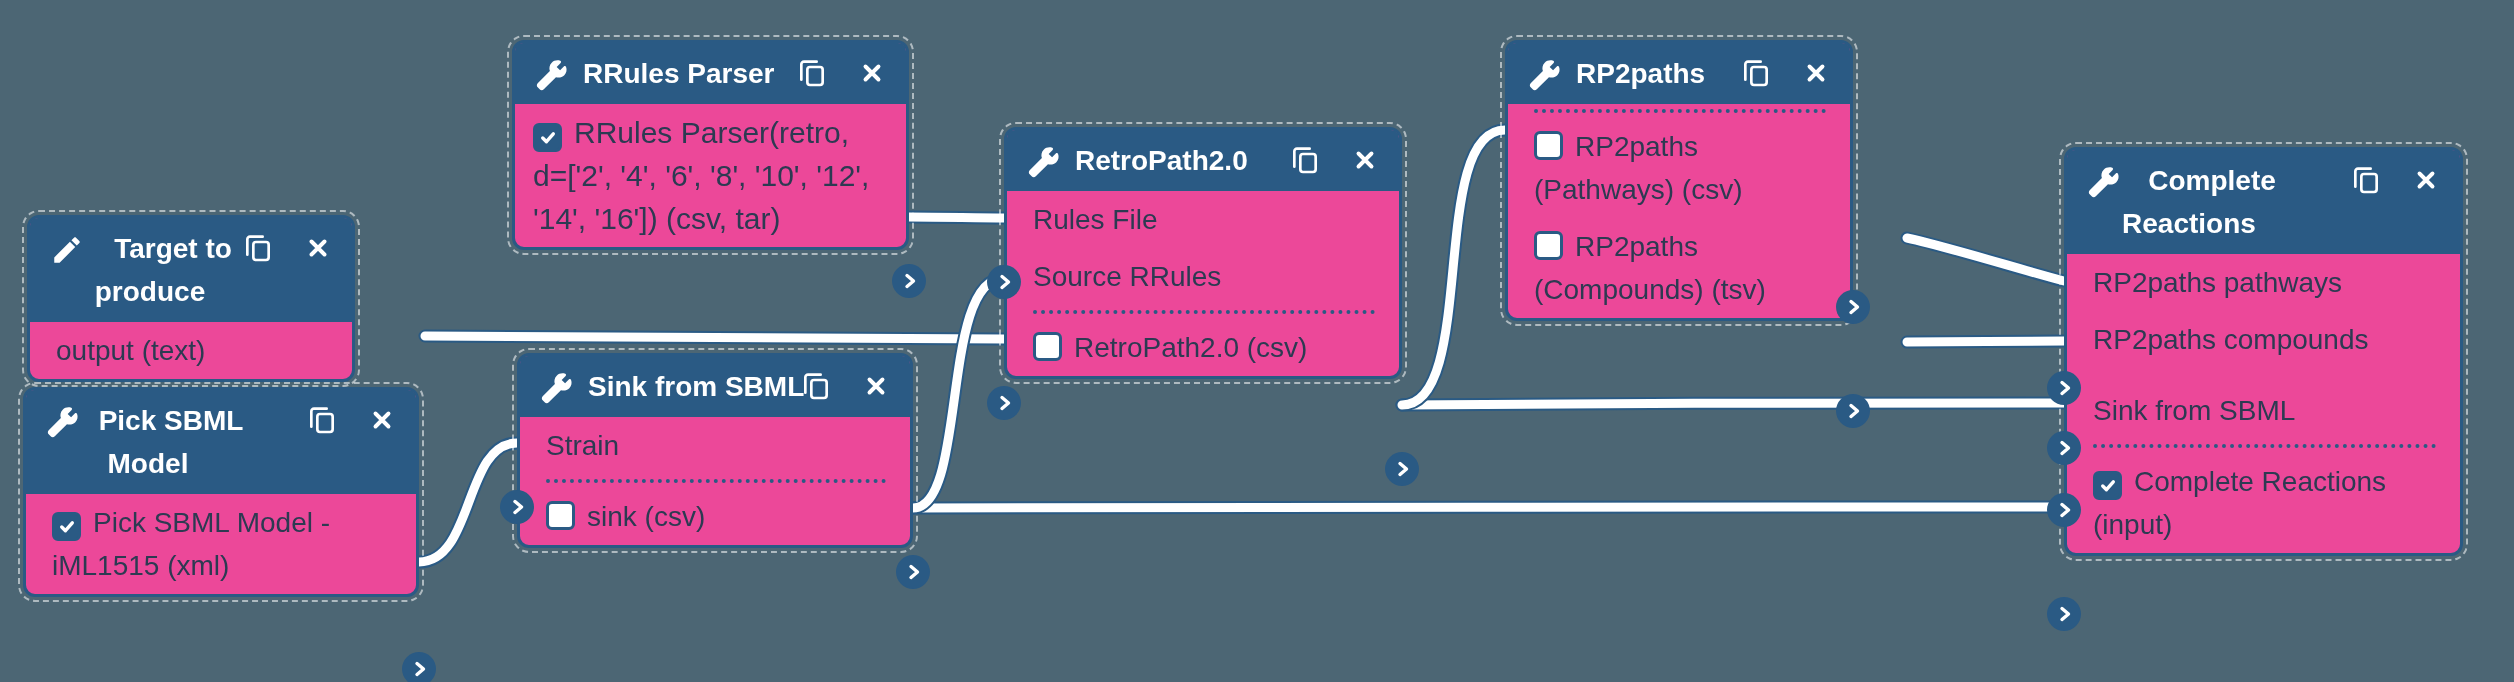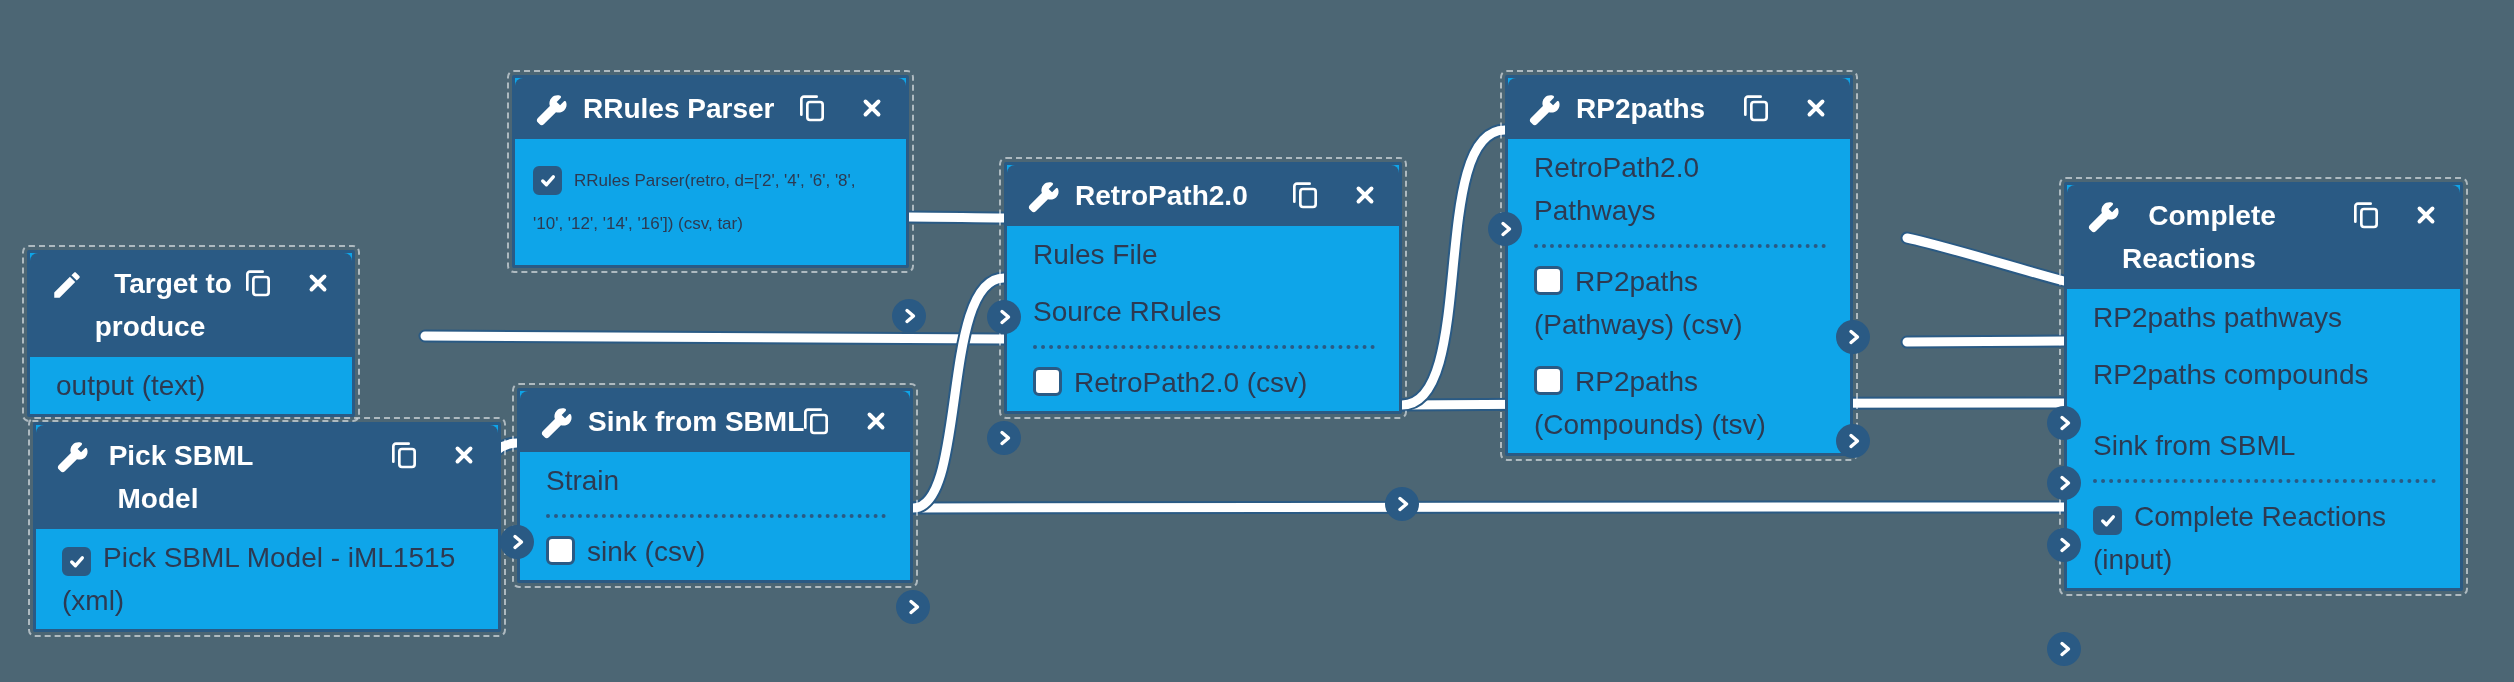--- a/index.html
+++ b/index.html
@@ -7,41 +7,41 @@
     width:2514px;height:682px;position:relative;overflow:hidden;
     background:#4c6674;
     font-family:"Liberation Sans", sans-serif;
   }
   #wires{position:absolute;left:0;top:0;z-index:1;}
   .wire-outline{fill:none;stroke:#2a5a84;stroke-width:13;stroke-linecap:round;}
   .wire-core{fill:none;stroke:#ffffff;stroke-width:9;stroke-linecap:round;}
 
   .node{
     position:absolute;z-index:2;box-sizing:border-box;
-    background:#0ea5e9;border:3px solid #2a5a84;border-radius:2px;
-    outline:2px dashed rgba(255,255,255,.55);outline-offset:3px;margin-top:35px;
+    background:#ec4899;border:3px solid #2a5a84;border-radius:12px;
+    outline:2px dashed rgba(255,255,255,.55);outline-offset:3px;
   }
   .node-header{
     position:relative;background:#2a5a84;color:#ffffff;
     border-radius:8px 8px 0 0;
     font-size:28px;font-weight:600;line-height:43px;
     padding:9px 104px 9px 22px;text-indent:46px;
   }
   .node-title{display:inline;}
   .title-2line .node-title{display:block;max-width:200px;text-align:center;}
   .title-1line .node-title{white-space:nowrap;}
   .hicon{position:absolute;left:20px;top:15px;width:34px;height:34px;text-indent:0;}
   .hicon svg{display:block;width:34px;height:34px;}
   .hbtns{position:absolute;right:16px;top:12px;display:flex;gap:24px;align-items:center;text-indent:0;}
   .hbtn{background:none;border:0;padding:0;margin:0;width:36px;height:36px;color:#fff;cursor:pointer;display:flex;align-items:center;justify-content:center;}
   .hbtn svg{display:block;}
 
   .node-body{position:relative;}
   .row{padding:7px 26px;font-size:28px;line-height:43px;color:#2d3a52;}
-  .row.compact{font-size:17px;padding:20px 18px;}
+  .row.compact{font-size:30px;padding:7px 18px;}
   .divider{height:0;border-top:4px dotted #2a5a84;margin:5px 24px 5px 26px;}
 
   .checkbox{
     display:inline-flex;align-items:center;justify-content:center;
     width:29px;height:29px;box-sizing:border-box;
     border:3px solid #2a5a84;border-radius:6px;background:#fff;
     margin-right:12px;vertical-align:-4px;cursor:pointer;
   }
   .checkbox.checked{background:#2a5a84;}
   .checkbox svg{display:block;}
@@ -147,21 +147,21 @@
       <span class="row-label">output (text)</span>
       <span class="port out" style="top:115px">
           <svg width="18" height="18" viewBox="0 0 18 18">
             <use href="#i-chev"></use>
           </svg>
         </span>
     </div>
   </div>
 </div>
 
-<div class="node title-2line" style="left:33px;top:387px;width:468px">
+<div class="node title-2line" style="left:23px;top:387px;width:396px">
   <div class="node-header">
     <span class="hicon">
         <svg viewBox="0 0 24 24">
           <use href="#i-wrench"></use>
         </svg>
       </span>
     <span class="node-title">Pick SBML Model</span>
     <span class="hbtns">
       <button class="hbtn">
           <svg width="32" height="32" viewBox="0 0 24 24">
@@ -335,28 +335,20 @@
           </svg>
         </button>
       <button class="hbtn">
           <svg width="26" height="26" viewBox="0 0 24 24">
             <use href="#i-close"></use>
           </svg>
         </button>
     </span>
   </div>
   <div class="node-body">
-    <div class="row">
-      <span class="port in" style="top:73px">
-          <svg width="18" height="18" viewBox="0 0 18 18">
-            <use href="#i-chev"></use>
-          </svg>
-        </span>
-      <span class="row-label">RetroPath2.0 Pathways</span>
-    </div>
     <div class="divider"></div>
     <div class="row">
       <span class="checkbox"></span><span class="row-label">RP2paths (Pathways) (csv)</span>
       <span class="port out" style="top:181px">
           <svg width="18" height="18" viewBox="0 0 18 18">
             <use href="#i-chev"></use>
           </svg>
         </span>
     </div>
     <div class="row">

